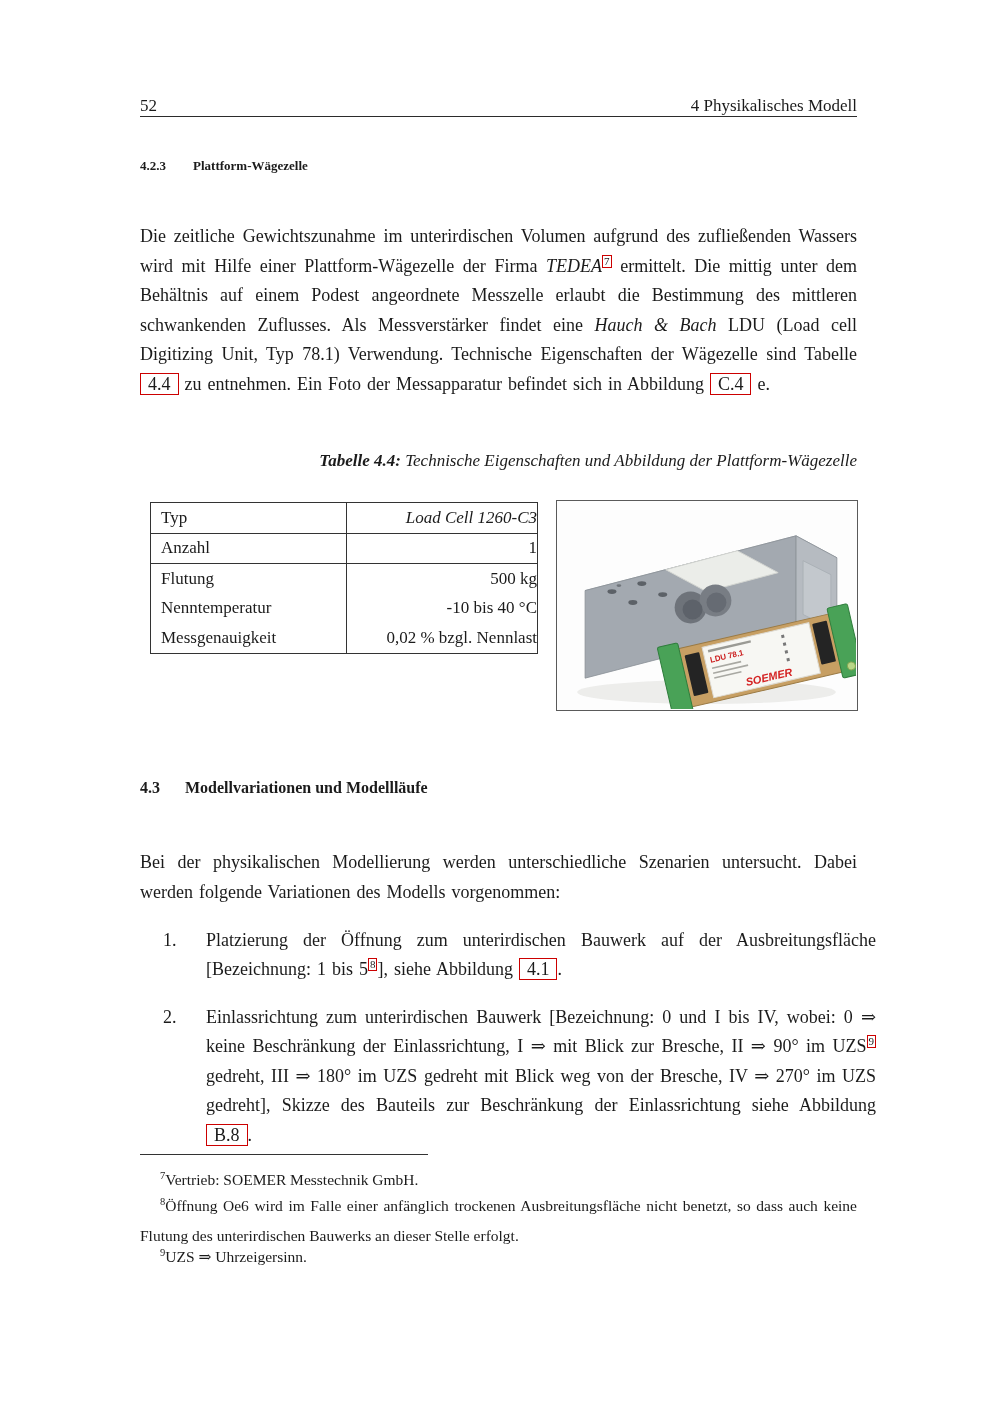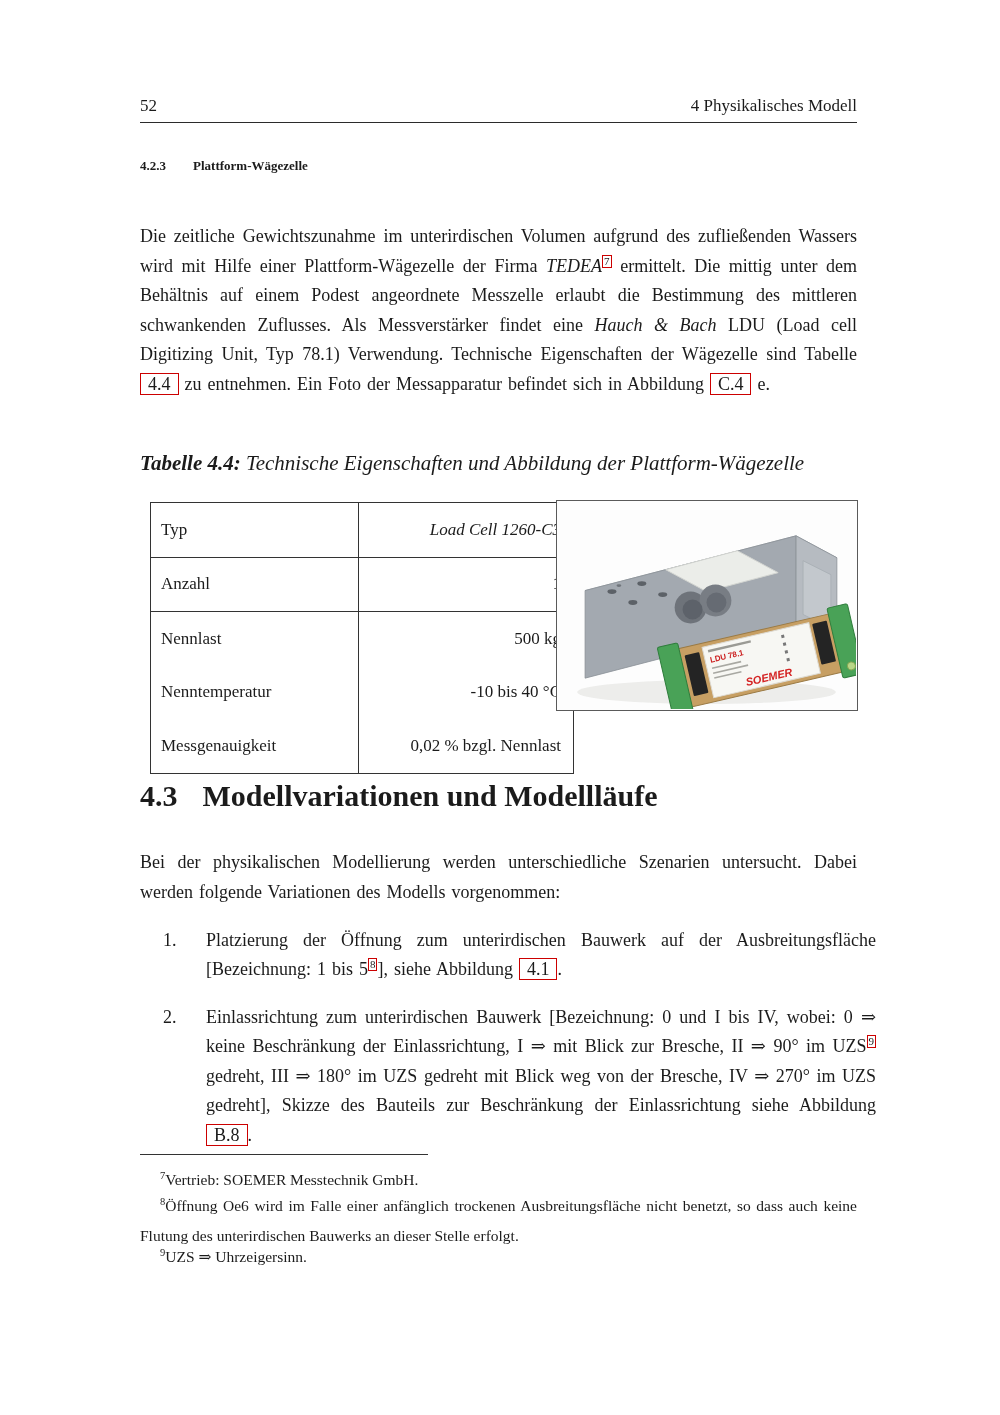--- a/index.html
+++ b/index.html
@@ -14,39 +14,39 @@
   .i{font-style:italic;}
   .bi{font-style:italic;font-weight:bold;}
   .link{border:1.5px solid var(--red);padding:0 7px;line-height:1;}
   .suplink{
     border:1.5px solid var(--red);padding:0 1px;font-size:11px;
     vertical-align:7px;line-height:1;display:inline-block;
   }
   
   .pg-header{
     top:96px;left:140px;width:717px;display:flex;justify-content:space-between;
-    font-size:17px;border-bottom:1.5px solid #2b2b2b;padding-bottom:6px;
+    font-size:17px;border-bottom:1.5px solid #2b2b2b;
   }
   
   .h-sub{top:158px;left:140px;font-size:13px;font-weight:bold;}
   .h-sub .num{margin-right:27px;}
-  .h-sec{top:779px;left:140px;font-size:30px;font-weight:bold;}
+  .h-sec{top:779px;left:140px;font-size:16px;font-weight:bold;}
   .h-sec .num{margin-right:25px;}
   
   .body-par{left:140px;width:717px;font-size:18px;line-height:29.6px;word-spacing:1.5px;}
   .p1{top:222px;}
   .p2{top:848px;}
   
-  .caption{top:451px;left:140px;width:717px;text-align:left;font-size:21px;}
+  .caption{top:451px;left:140px;width:717px;text-align:right;font-size:17px;}
   
   .spec-table{
     position:absolute;left:150px;top:502px;border-collapse:collapse;
     border:1.5px solid var(--line);font-size:17px;table-layout:fixed;
   }
-  .spec-table td{height:29.5px;padding:12px;}
+  .spec-table td{height:29.5px;padding:0;}
   .spec-table td.lab{width:185px;padding-left:10px;border-right:1.5px solid var(--line);}
   .spec-table td.val{width:190px;text-align:right;}
   .spec-table tr.hline td{border-bottom:1.5px solid var(--line);}
   
   .photo{
     left:556px;top:500px;width:302px;height:211px;box-sizing:border-box;
     border:1.5px solid #5a5a5a;background:#fdfdfd;
   }
   
   .list-item{left:140px;width:717px;}
@@ -82,21 +82,21 @@
   <tbody>
       <tr class="hline">
         <td class="lab">Typ</td>
         <td class="val i">Load Cell 1260-C3</td>
       </tr>
       <tr class="hline">
         <td class="lab">Anzahl</td>
         <td class="val">1</td>
       </tr>
       <tr>
-        <td class="lab">Nennlast</td>
+        <td class="lab">Flutung</td>
         <td class="val">500 kg</td>
       </tr>
       <tr>
         <td class="lab">Nenntemperatur</td>
         <td class="val">-10 bis 40 °C</td>
       </tr>
       <tr>
         <td class="lab">Messgenauigkeit</td>
         <td class="val">0,02 % bzgl. Nennlast</td>
       </tr>

